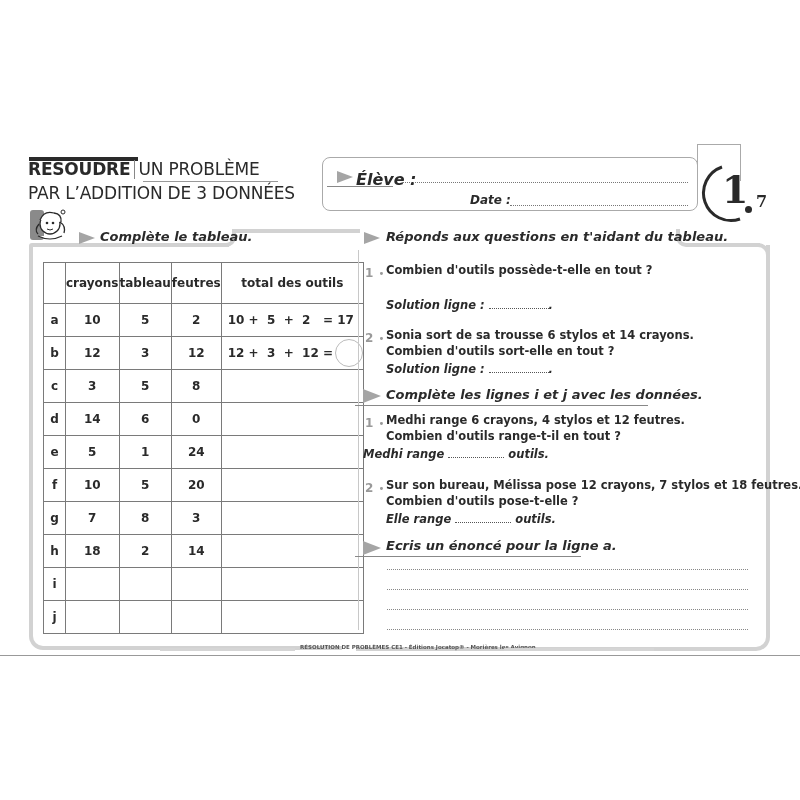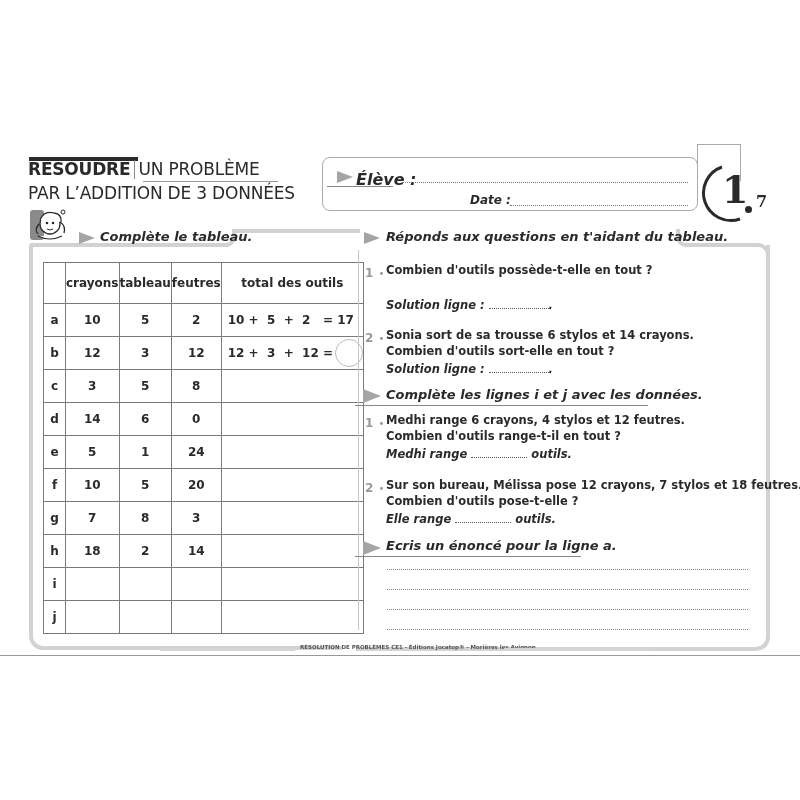--- a/index.html
+++ b/index.html
@@ -264,21 +264,21 @@
 <div class="abs section-title" style="left:386px;top:387px;">Complète les lignes i et j avec les données.</div>
 
 <div class="abs" style="left:365px;top:412px;">
   <span class="q-num">1</span>
   <span class="q-bullet">•</span>
 </div>
 <div class="abs q-text" style="left:386px;top:412px;">
   <div>Medhi range 6 crayons, 4 stylos et 12 feutres.</div>
   <div>Combien d'outils range-t-il en tout ?</div>
 </div>
-<div class="abs q-ans" style="left:386px;top:447px;text-align:center;">
+<div class="abs q-ans" style="left:363px;top:447px;text-align:center;">
   <span>Medhi range</span>
   <span class="fill" style="width:56px"></span>
   <span>outils.</span>
 </div>
 
 <div class="abs" style="left:365px;top:477px;">
   <span class="q-num">2</span>
   <span class="q-bullet">•</span>
 </div>
 <div class="abs q-text" style="left:386px;top:477px;">

